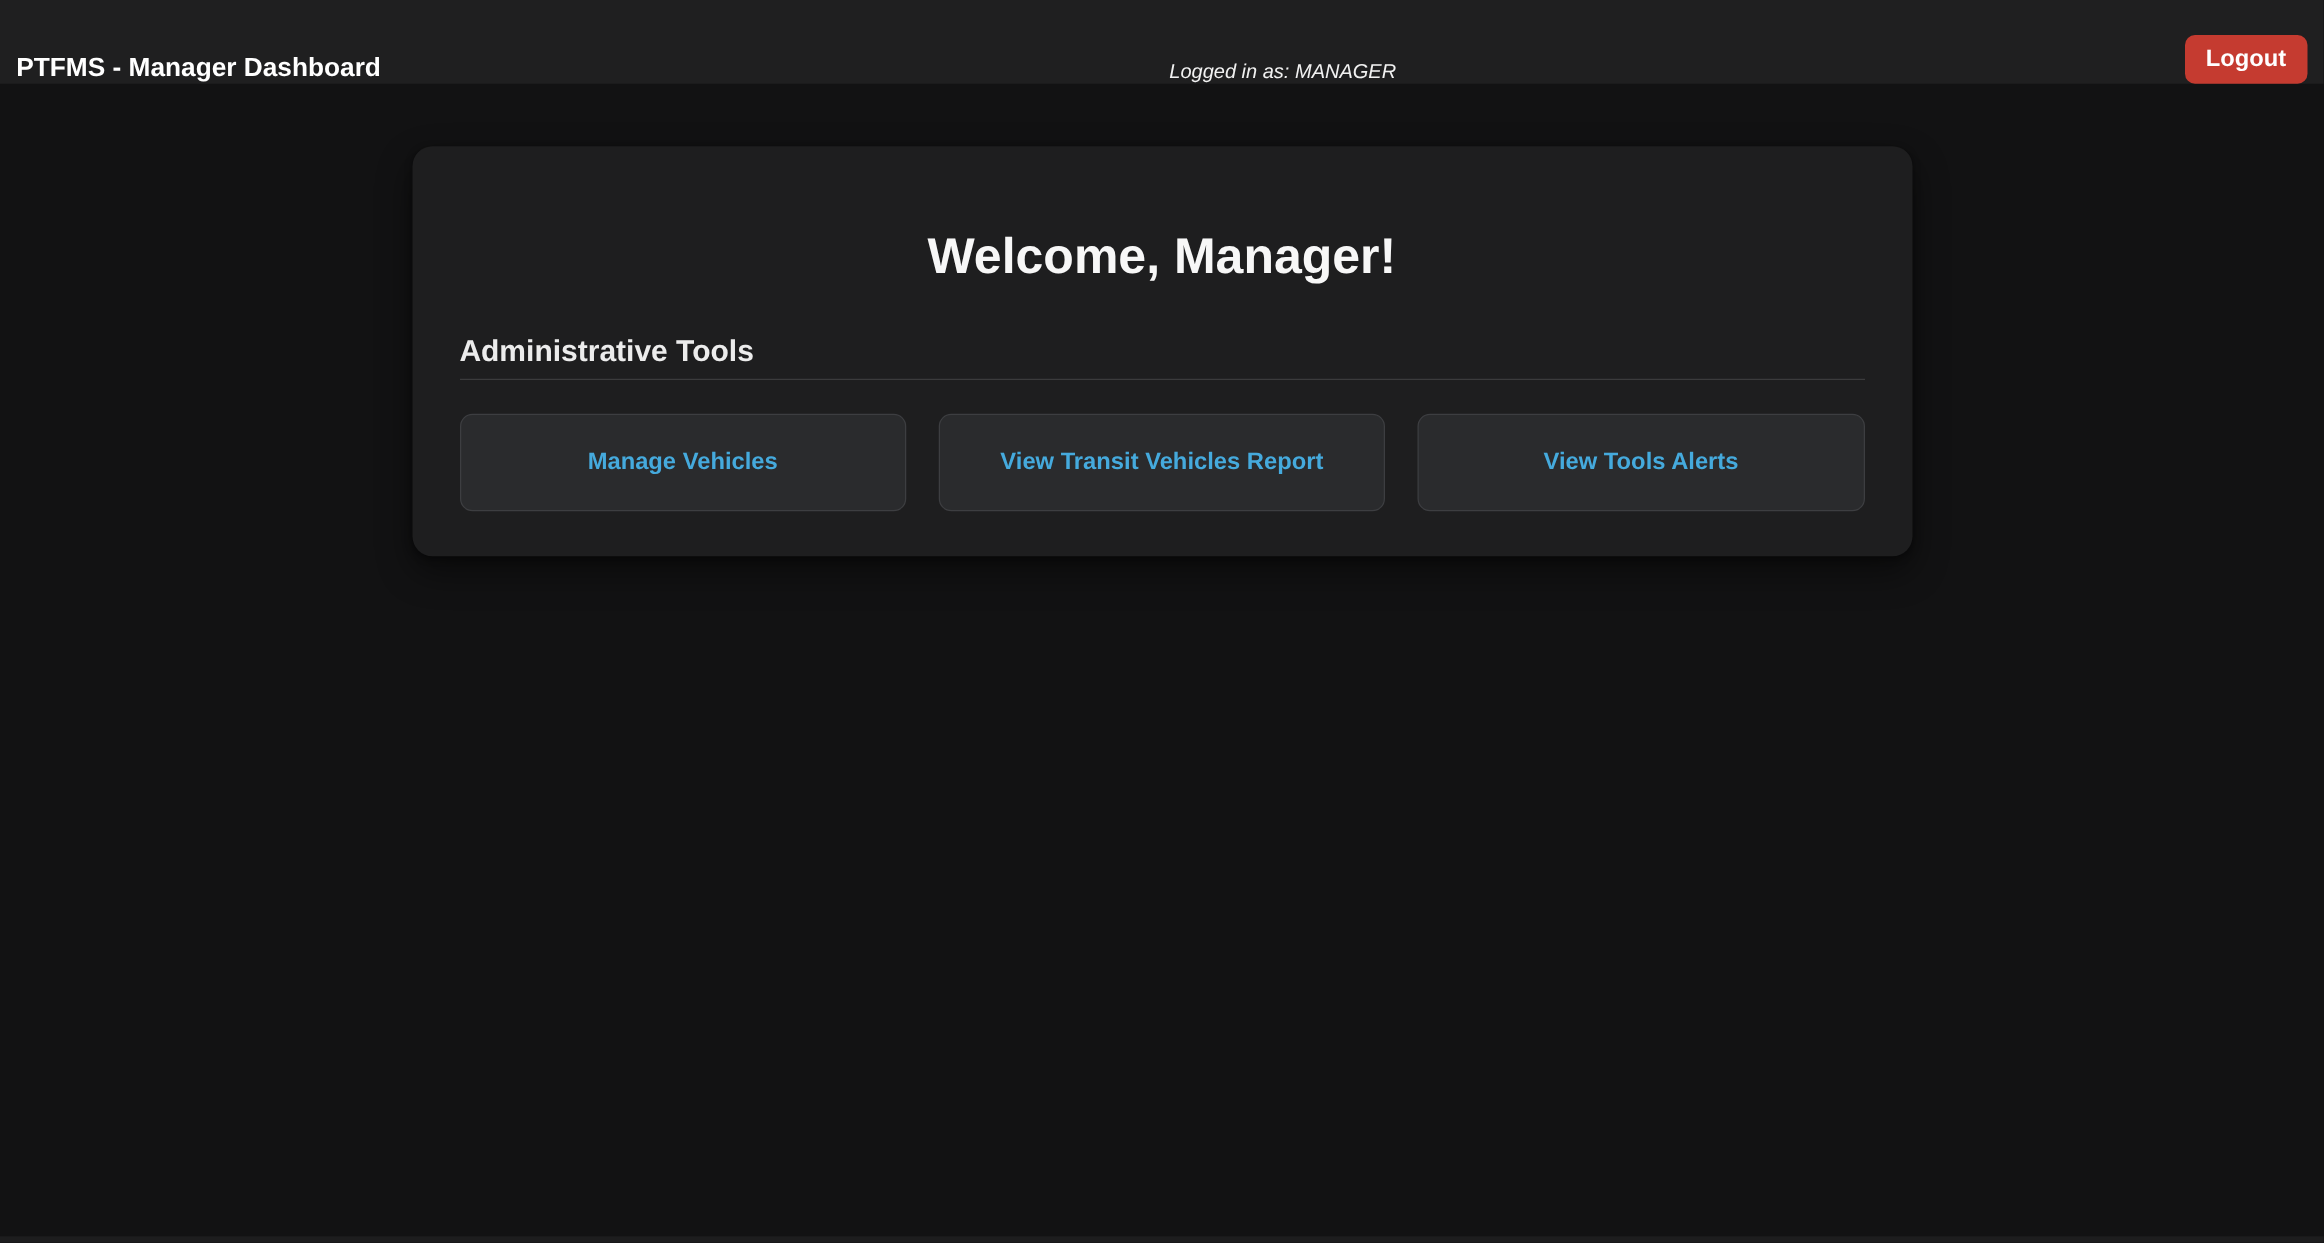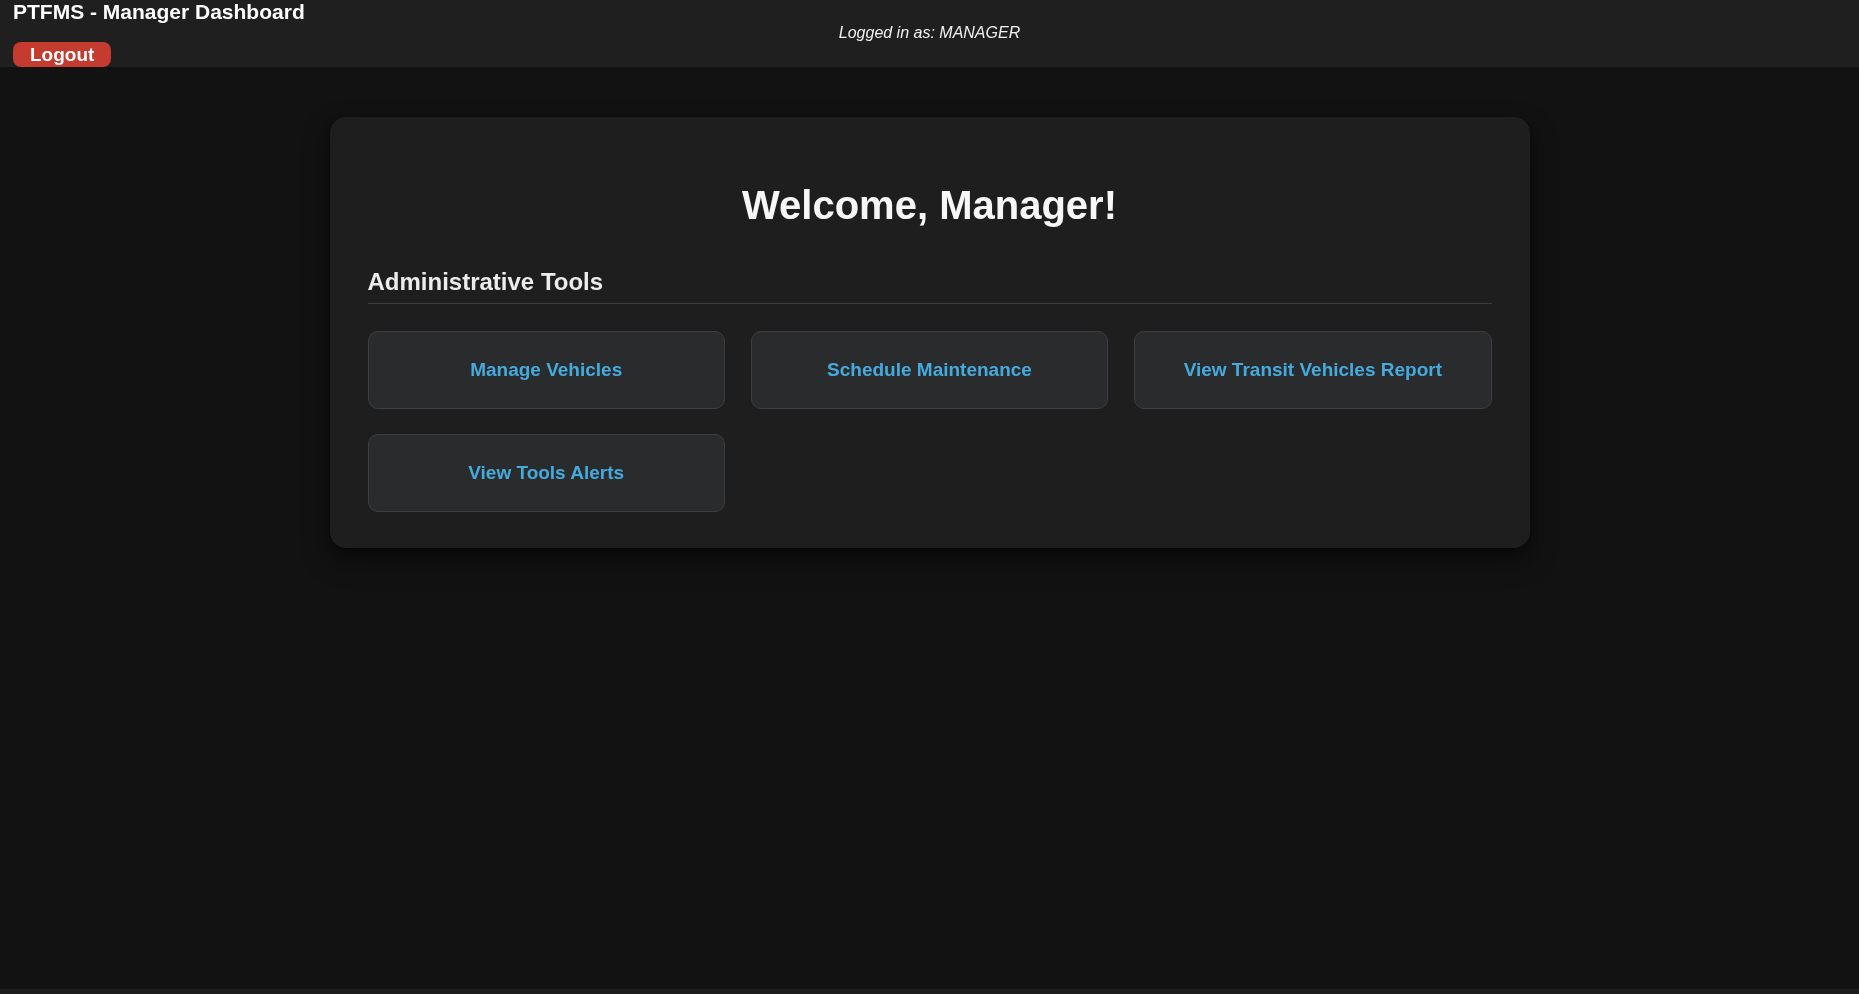--- a/index.html
+++ b/index.html
@@ -8,23 +8,22 @@
     background: #121213;
     font-family: "Liberation Sans", "DejaVu Sans", sans-serif;
     overflow: hidden;
   }
 
   
   .navbar {
     height: 67px;
     background: #1f1f20;
     display: flex;
-    align-items: flex-start;
+    align-items: flex-end;
     padding: 0 13px;
-    flex-direction: column;
   }
   .brand {
     color: #ffffff;
     font-size: 21px;
     font-weight: 700;
     white-space: nowrap;
   }
   .logged-in {
     margin: 0 auto;
     color: #f1f1f1;
@@ -107,19 +106,18 @@
 </header>
 
 <main class="card">
   <h1 class="welcome">Welcome, Manager!</h1>
 
   <h2 class="section-title">Administrative Tools</h2>
   <hr class="section-rule">
 
   <div class="tools-grid">
     <button class="tool-btn">Manage Vehicles</button>
-    <button class="tool-btn">Schedule Maintenance</button>
     <button class="tool-btn">View Transit Vehicles Report</button>
     <button class="tool-btn">View Tools Alerts</button>
   </div>
 </main>
 
 <div class="bottom-edge"></div>
 
 </body></html>

